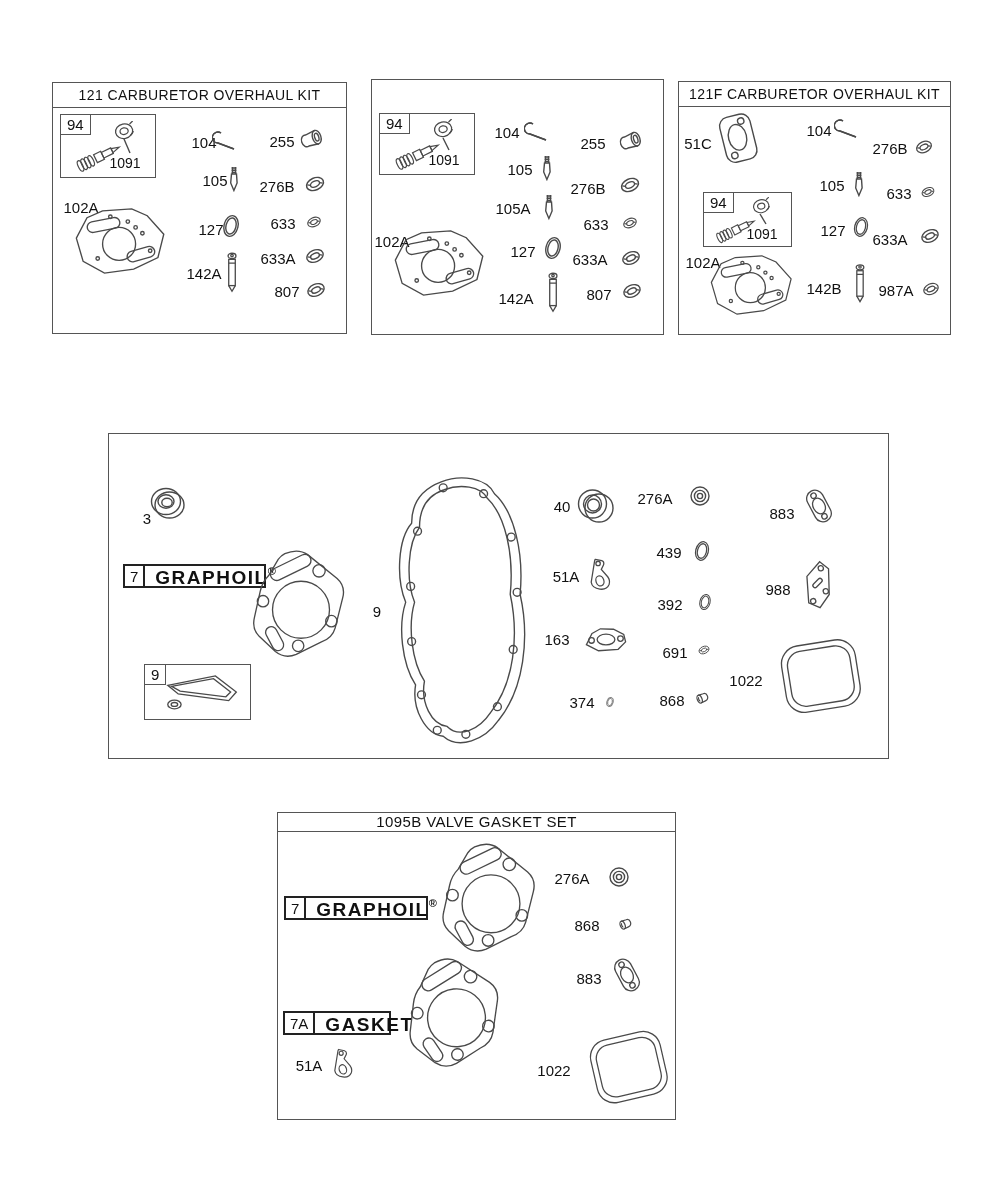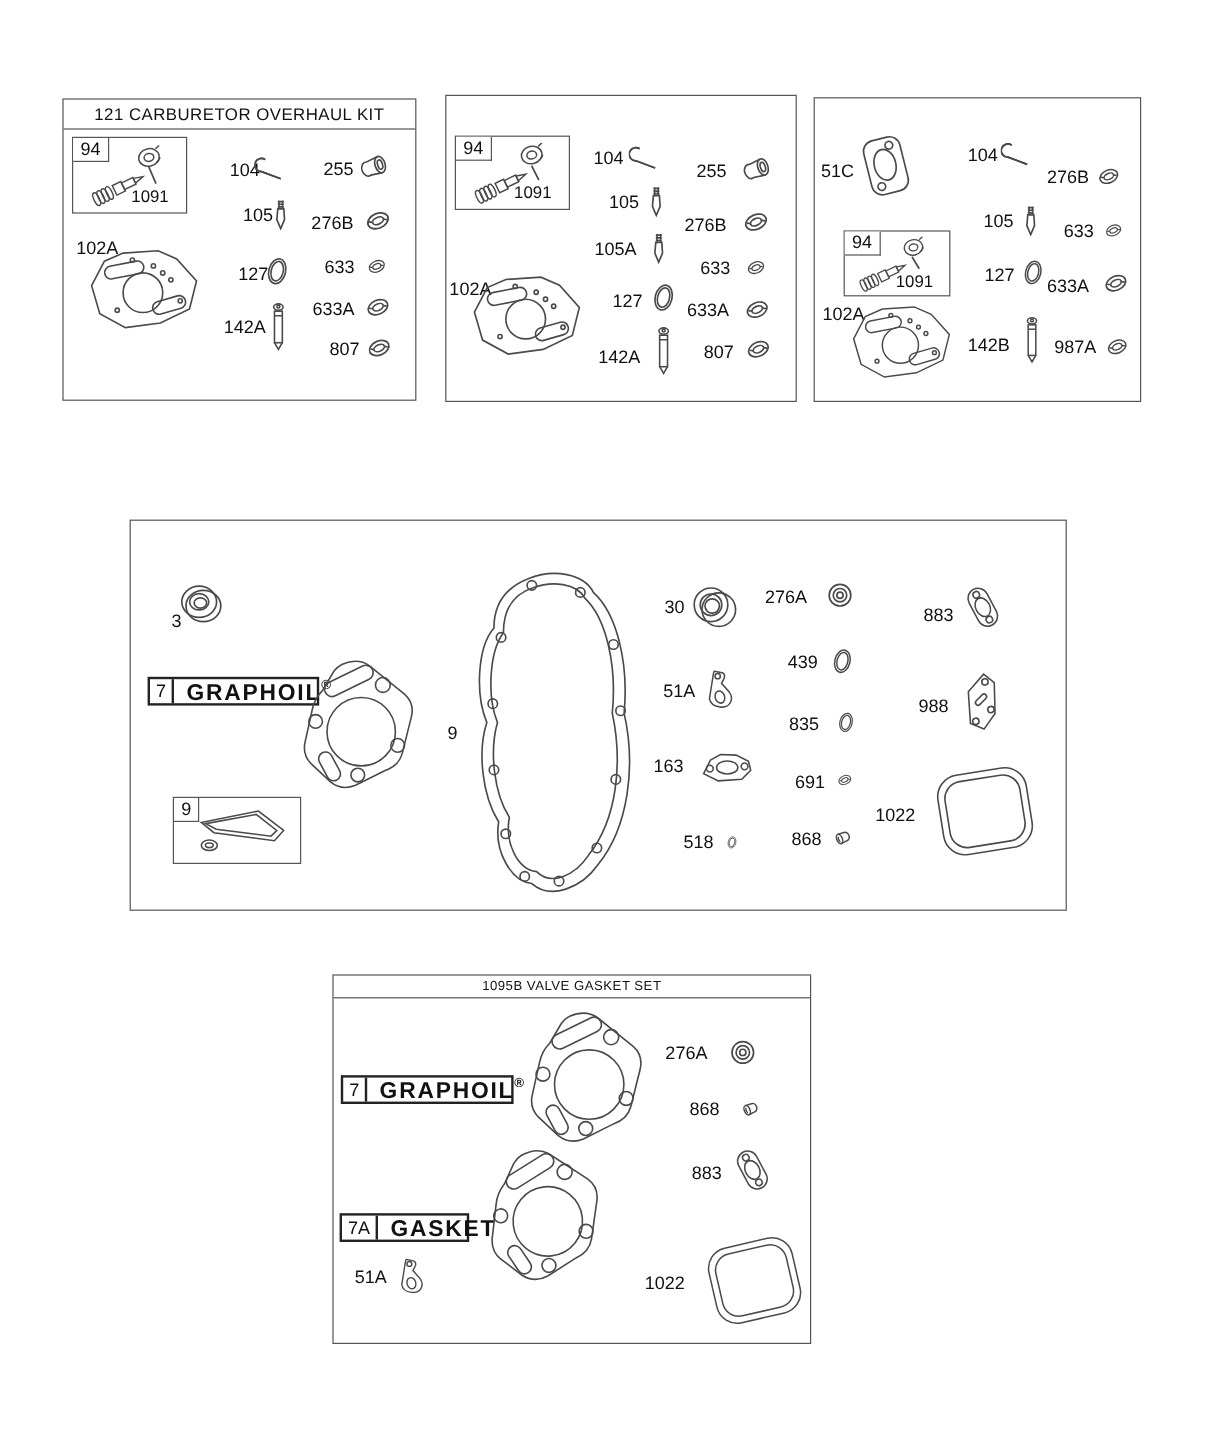--- a/index.html
+++ b/index.html
@@ -2,21 +2,21 @@
 <html><head>
 <meta charset="utf-8">
 <style>
   html,body{margin:0;padding:0;background:#fff;}
   body{width:1005px;height:1200px;font-family:"Liberation Sans",sans-serif;color:#111;}
   #canvas{position:relative;width:1005px;height:1200px;background:#fff;overflow:hidden;}
   .panel{position:absolute;border:1px solid #555;background:#fff;}
   .ptitle{height:24px;line-height:24px;text-align:center;font-size:14px;letter-spacing:.4px;
           border-bottom:1px solid #555;color:#111;white-space:nowrap;overflow:hidden;}
   .panel.p4 .ptitle{height:20px;line-height:20px;}
-  .panel.p5 .ptitle{height:18px;line-height:18px;font-size:11px;}
+  .panel.p5 .ptitle{height:18px;line-height:18px;font-size:15px;}
   .lbl{position:absolute;transform:translate(-50%,-50%);font-size:15px;white-space:nowrap;color:#111;}
   .sm{font-size:14px;}
   .ico{position:absolute;transform:translate(-50%,-50%);overflow:visible;}
   .inset{position:absolute;border:1px solid #555;background:#fff;}
   .inum{position:absolute;left:0;top:0;border-right:1px solid #555;border-bottom:1px solid #555;
         font-size:15px;padding:0 6px;line-height:19px;background:#fff;}
   .brandbox{position:absolute;display:flex;align-items:stretch;border:2px solid #222;background:#fff;box-sizing:border-box;}
   .brandnum{display:flex;align-items:center;justify-content:center;padding:0 5px;border-right:2px solid #222;font-size:15px;}
   .brandtext{display:flex;align-items:flex-start;padding:1px 10px 0 10px;font-weight:bold;font-size:19px;letter-spacing:1.5px;}
   .reg{font-size:11px;font-weight:bold;margin-top:-2px;}
@@ -305,20 +305,21 @@
     <svg class="ico" style="left:259px;top:178px" width="22" height="18">
         <use href="#sym-oring" width="22" height="18"></use>
       </svg>
     <span class="lbl" style="left:227px;top:214px">807</span>
     <svg class="ico" style="left:260px;top:211px" width="22" height="18">
         <use href="#sym-oring" width="22" height="18"></use>
       </svg>
   </section>
 
   <section class="panel" style="left:678px;top:81px;width:271px;height:252px">
+    <div class="ptitle">121F CARBURETOR OVERHAUL KIT</div>
     <span class="lbl" style="left:19px;top:61px">51C</span>
     <svg class="ico" style="left:60px;top:57px" width="42" height="58">
         <use href="#sym-gasket51C" width="42" height="58"></use>
       </svg>
     <span class="lbl" style="left:140px;top:48px">104</span>
     <svg class="ico" style="left:168px;top:46px" width="26" height="22">
         <use href="#sym-clip" width="26" height="22"></use>
       </svg>
     <span class="lbl" style="left:211px;top:66px">276B</span>
     <svg class="ico" style="left:245px;top:65px" width="20" height="17">
@@ -385,21 +386,21 @@
     <div class="inset" style="left:35px;top:230px;width:105px;height:54px">
       <span class="inum">9</span>
       <svg class="ico" style="left:58px;top:28px" width="84" height="40">
           <use href="#sym-breather" width="84" height="40"></use>
         </svg>
     </div>
     <span class="lbl" style="left:268px;top:177px">9</span>
     <svg class="ico" style="left:347px;top:179px" width="148" height="282">
         <use href="#sym-crankgasket" width="148" height="282"></use>
       </svg>
-    <span class="lbl" style="left:453px;top:72px">30</span>
+    <span class="lbl" style="left:453px;top:72px">40</span>
     <svg class="ico" style="left:486px;top:72px" width="40" height="40">
         <use href="#sym-bearing" width="40" height="40"></use>
       </svg>
     <span class="lbl" style="left:546px;top:64px">276A</span>
     <svg class="ico" style="left:591px;top:62px" width="22" height="22">
         <use href="#sym-grommet" width="22" height="22"></use>
       </svg>
     <span class="lbl" style="left:673px;top:79px">883</span>
     <svg class="ico" style="left:710px;top:72px" width="28" height="38">
         <use href="#sym-g883" width="28" height="38"></use>
@@ -409,37 +410,37 @@
         <use href="#sym-ringthin" width="18" height="24"></use>
       </svg>
     <span class="lbl" style="left:457px;top:142px">51A</span>
     <svg class="ico" style="left:490px;top:140px" width="25" height="33">
         <use href="#sym-gasket51A" width="25" height="33"></use>
       </svg>
     <span class="lbl" style="left:669px;top:155px">988</span>
     <svg class="ico" style="left:709px;top:151px" width="32" height="50">
         <use href="#sym-g988" width="32" height="50"></use>
       </svg>
-    <span class="lbl" style="left:561px;top:170px">835</span>
+    <span class="lbl" style="left:561px;top:170px">392</span>
     <svg class="ico" style="left:596px;top:168px" width="15" height="19">
         <use href="#sym-ringthin" width="15" height="19"></use>
       </svg>
     <span class="lbl" style="left:448px;top:205px">163</span>
     <svg class="ico" style="left:497px;top:206px" width="48" height="28">
         <use href="#sym-exhgasket" width="48" height="28"></use>
       </svg>
     <span class="lbl" style="left:566px;top:218px">691</span>
     <svg class="ico" style="left:595px;top:216px" width="15" height="11">
         <use href="#sym-oring" width="15" height="11"></use>
       </svg>
     <span class="lbl" style="left:637px;top:246px">1022</span>
     <svg class="ico" style="left:712px;top:243px" width="88" height="86">
         <use href="#sym-cover1022" width="88" height="86"></use>
       </svg>
-    <span class="lbl" style="left:473px;top:268px">518</span>
+    <span class="lbl" style="left:473px;top:268px">374</span>
     <svg class="ico" style="left:501px;top:268px" width="9" height="13">
         <use href="#sym-ringthin" width="9" height="13"></use>
       </svg>
     <span class="lbl" style="left:563px;top:266px">868</span>
     <svg class="ico" style="left:593px;top:264px" width="17" height="14">
         <use href="#sym-plug" width="17" height="14"></use>
       </svg>
   </section>
 
   <section class="panel p5" style="left:277px;top:812px;width:397px;height:306px">

